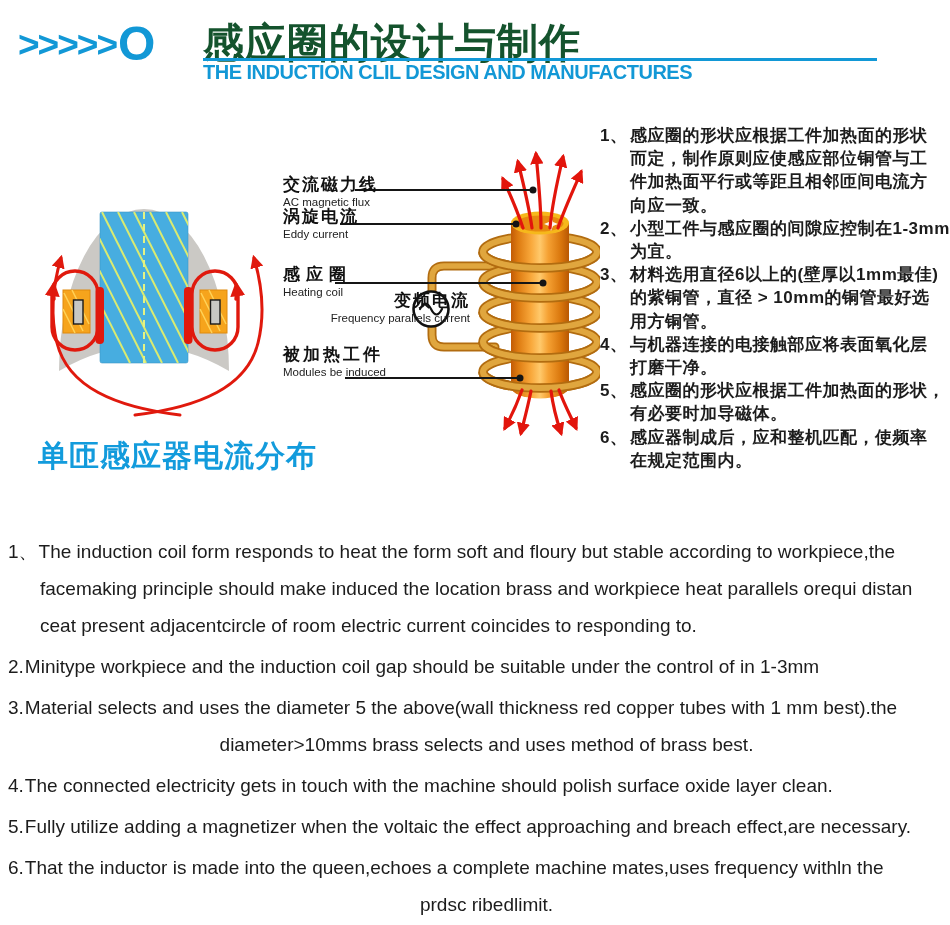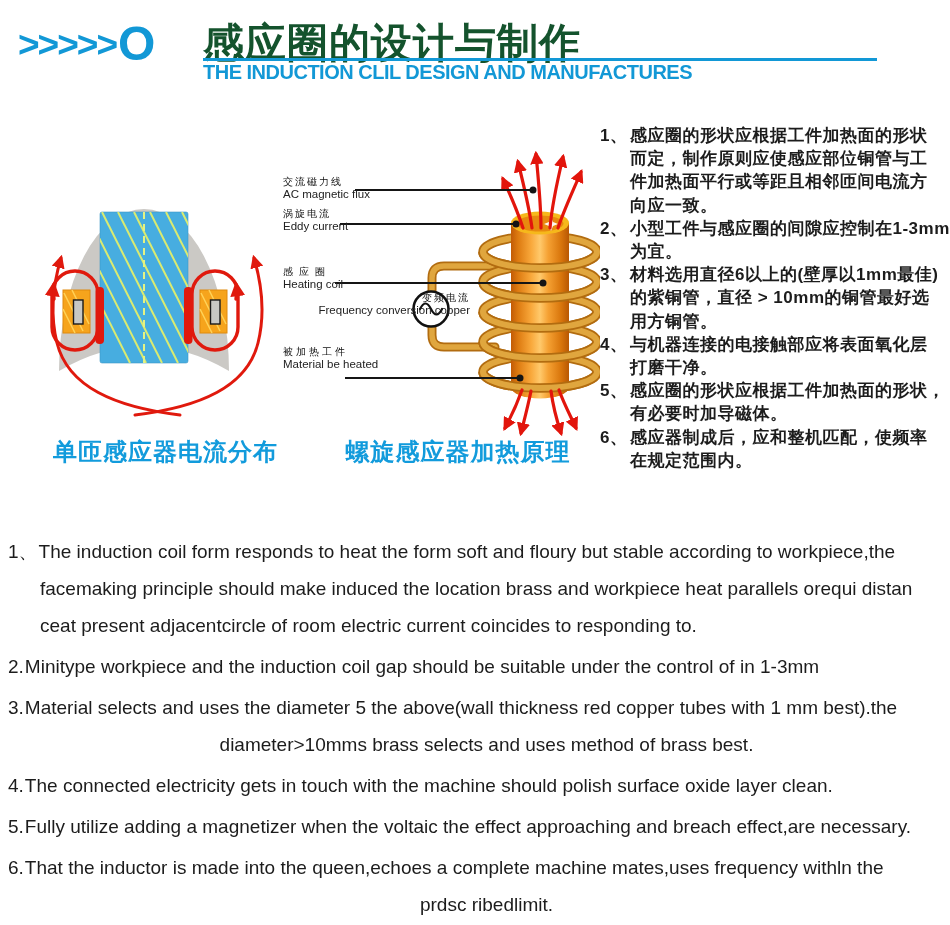--- a/index.html
+++ b/index.html
@@ -13,31 +13,31 @@
   .title-cn { position:absolute; left:203px; top:8px; font-size:41px; font-weight:700; color:#14532d; letter-spacing:1px; white-space:nowrap;margin-top:8px; }
   .title-underline { position:absolute; left:203px; top:58px; width:674px; height:3px; background:#1298D6; }
   .subtitle-en { position:absolute; left:203px; top:61px; font-size:20px; font-weight:700; color:#1298D6; letter-spacing:-0.5px; white-space:nowrap; }
 
   
   .fig-left { position:absolute; left:40px; top:195px; width:235px; height:230px; }
   .fig-middle { position:absolute; left:270px; top:130px; width:330px; height:340px; }
   .fig-left svg, .fig-middle svg { position:absolute; left:0; top:0; }
 
   .dlabel { position:absolute; color:#111; }
-  .dlabel .cn { font-size:10px; font-weight:400; letter-spacing:2px; color:#111; line-height:1.1; white-space:nowrap; }
+  .dlabel .cn { font-size:17px; font-weight:700; letter-spacing:2px; color:#111; line-height:1.1; white-space:nowrap; }
   .dlabel .en { font-size:11.5px; color:#222; line-height:1.25; white-space:nowrap; }
   .lbl-flux { left:13px; top:46px; }
   .lbl-eddy { left:13px; top:78px; }
   .lbl-coil { left:13px; top:136px; }
   .lbl-coil .cn { letter-spacing:6px; }
   .lbl-freq { left:40px; top:162px; width:160px; text-align:right; }
   .lbl-work { left:13px; top:216px; }
   .lbl-work .cn { letter-spacing:3px; }
 
-  .caption { position:absolute; top:436px; font-size:24px; font-weight:700; color:#129BDC; letter-spacing:1px; text-align:center; white-space:nowrap; }
+  .caption { position:absolute; top:436px; font-size:30px; font-weight:700; color:#129BDC; letter-spacing:1px; text-align:center; white-space:nowrap; }
   .caption-left { left:38px; width:255px; }
   .caption-right { left:322px; width:272px; }
 
   
   .notes-cn { position:absolute; left:600px; top:124px; width:350px; color:#1c1c1c; font-size:17px; font-weight:600; line-height:23.2px; letter-spacing:0.5px; }
   .cn-item { display:flex; }
   .cn-num { flex:0 0 30px; }
   .cn-lines { flex:1; }
 
   
@@ -223,30 +223,29 @@
     <div class="dlabel lbl-eddy">
       <div class="cn">涡旋电流</div>
       <div class="en">Eddy current</div>
     </div>
     <div class="dlabel lbl-coil">
       <div class="cn">感应圈</div>
       <div class="en">Heating coil</div>
     </div>
     <div class="dlabel lbl-freq">
       <div class="cn">变频电流</div>
-      <div class="en">Frequency conversion copper</div>
+      <div class="en">Frequency parallels current</div>
     </div>
     <div class="dlabel lbl-work">
       <div class="cn">被加热工件</div>
-      <div class="en">Material be heated</div>
+      <div class="en">Modules be induced</div>
     </div>
   </div>
 
   <div class="caption caption-left">单匝感应器电流分布</div>
-  <div class="caption caption-right">螺旋感应器加热原理</div>
 
   <div class="notes-cn">
     <div class="cn-item">
       <span class="cn-num">1、</span>
       <div class="cn-lines">
         <div>感应圈的形状应根据工件加热面的形状</div>
         <div>而定，制作原则应使感应部位铜管与工</div>
         <div>件加热面平行或等距且相邻匝间电流方</div>
         <div>向应一致。</div>
       </div>

